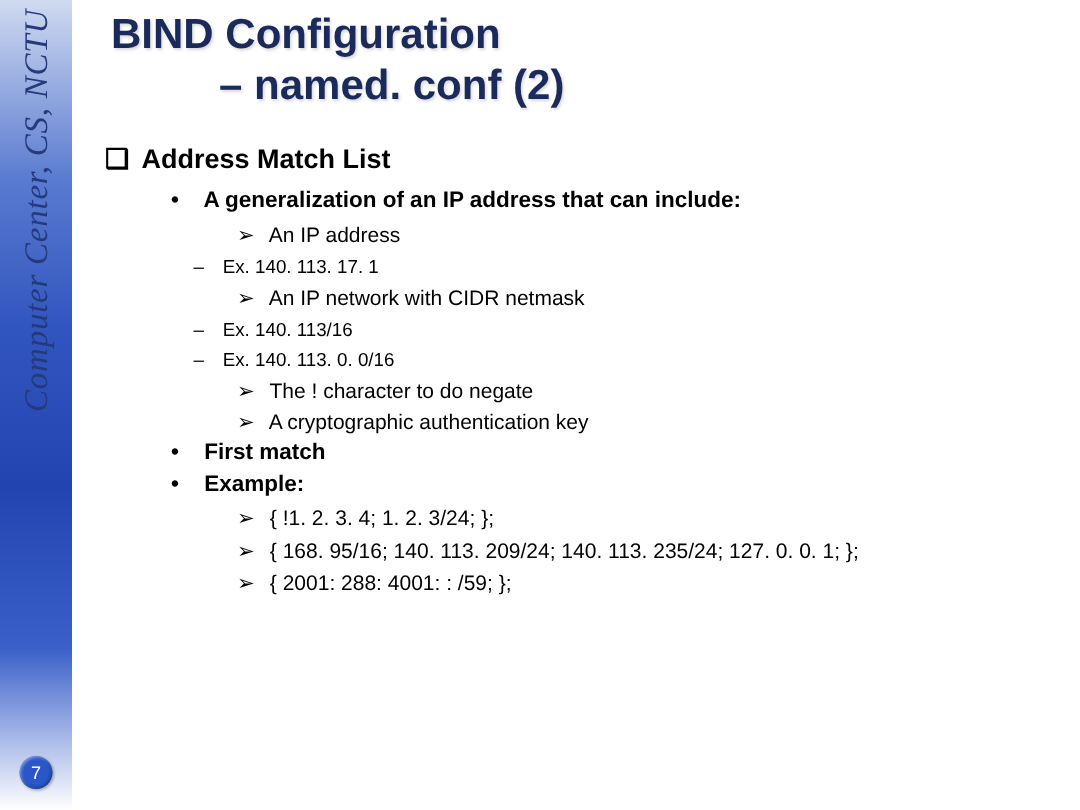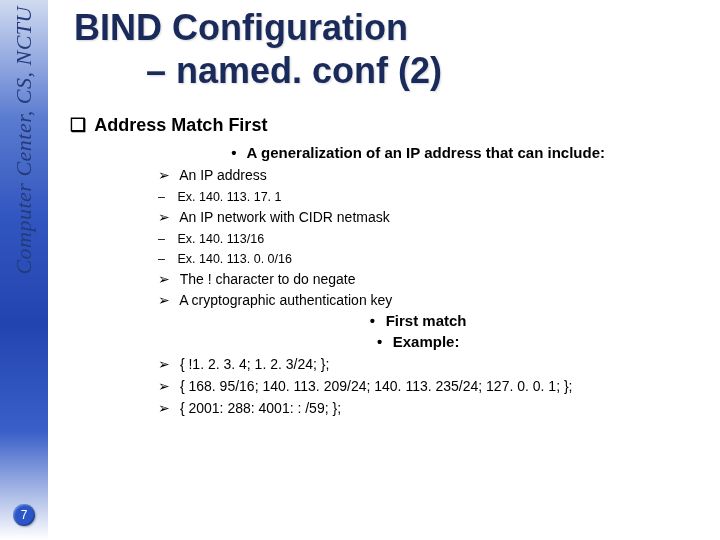--- a/index.html
+++ b/index.html
@@ -54,41 +54,41 @@
     left: 56px;
     top: 0;
     width: 660px;
     padding-top: 6px;
   }
   .title-block {
     margin-left: 18px;
     margin-bottom: 22px;
   }
   .title-line {
-    font-size: 36px;
+    font-size: 28px;
     font-weight: bold;
     color: #1a2a5a;
     text-shadow: 1px 1px 2px rgba(100,100,100,0.25);
     line-height: 1.2;
   }
   .title-sub { margin-left: 72px; }
 
   .lvl1 { margin-left: 14px; margin-bottom: 8px; }
   .lvl1-row { font-size: 18px; font-weight: bold; color: #000; }
   .lvl1-mark { font-family: "Segoe UI Symbol","Arial"; display:inline-block; width:20px; }
 
-  .lvl2 { margin-left: 58px; margin-top: 8px; margin-bottom: 4px; text-align: center; }
+  .lvl2 { margin-left: 58px; margin-top: 8px; margin-bottom: 4px; }
   .lvl2-row { font-size: 15px; font-weight: bold; color: #000; }
   .lvl2-mark { display:inline-block; width:18px; }
 
   .lvl3 { margin-left: 102px; margin-top: 0; }
   .lvl3-row { font-size: 14px; color: #000; line-height: 1.55; }
   .lvl3-mark { display:inline-block; width:18px; }
 
-  .lvl4 { margin-left: 102px; }
+  .lvl4 { margin-left: 73px; }
   .lvl4-row { font-size: 12.5px; color: #000; line-height: 1.6; }
   .lvl4-mark { display:inline-block; width:16px; }
 
   .section2 { margin-top: 0; }
   .section3 { margin-top: 4px; }
 </style>
 </head>
 <body>
 
 <div class="left-bar">
@@ -102,21 +102,21 @@
 <div class="content">
 
   <div class="title-block">
     <div class="title-line">BIND Configuration</div>
     <div class="title-line title-sub">– named. conf (2)</div>
   </div>
 
   <div class="lvl1">
     <div class="lvl1-row">
       <span class="lvl1-mark">❑</span>
-      <span>Address Match First</span>
+      <span>Address Match List</span>
     </div>
   </div>
 
   <div class="lvl2">
     <div class="lvl2-row">
       <span class="lvl2-mark">•</span>
       <span>A generalization of an IP address that can include:</span>
     </div>
   </div>
 

